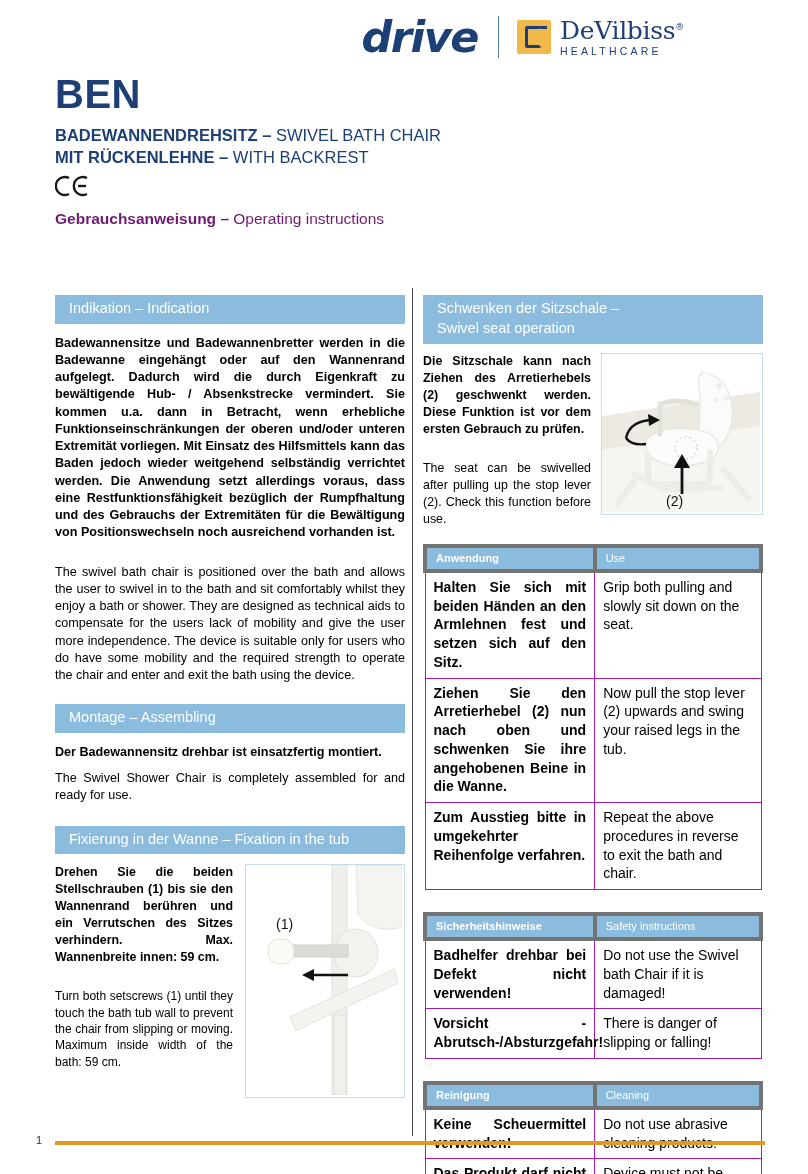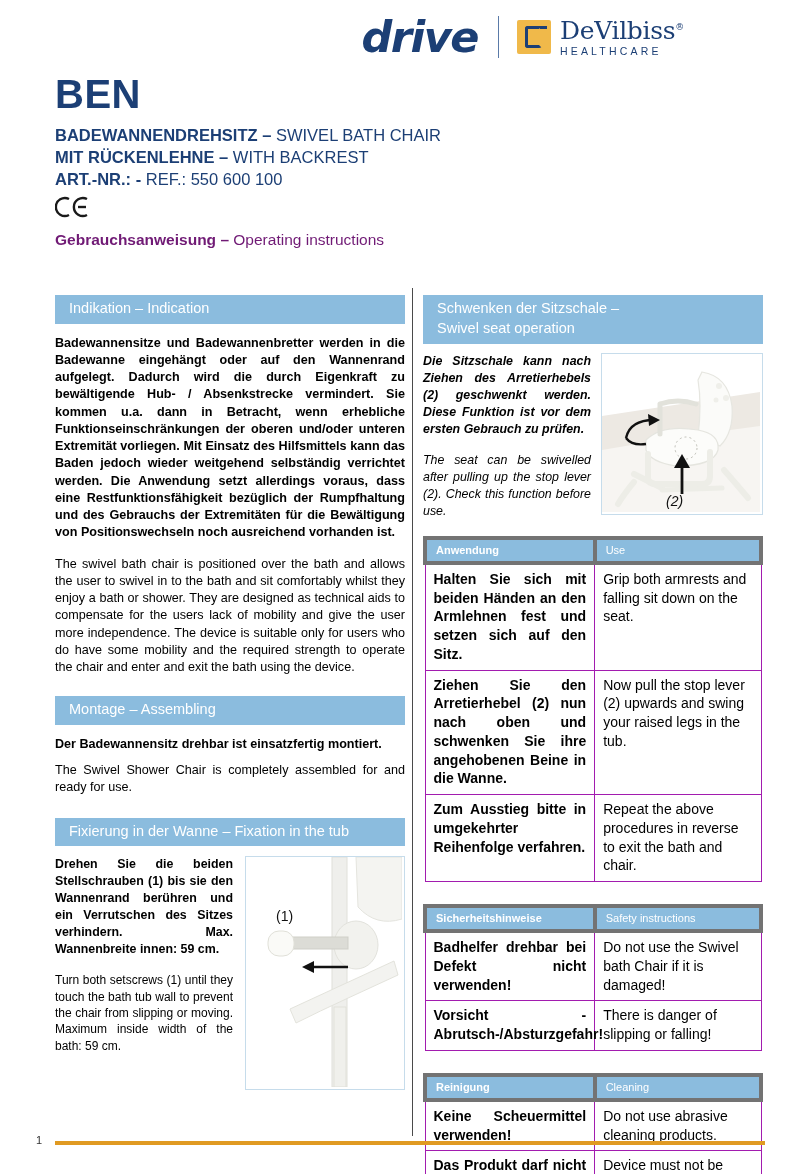--- a/index.html
+++ b/index.html
@@ -89,35 +89,35 @@
   .secbar span{font-weight:normal;}
   .secbar.two-line{padding-bottom:6px;}
 
   
   .p-de{
     font-weight:bold;font-size:12.6px;line-height:1.37;text-align:justify;
     margin:11px 0 0 0;color:#000;
   }
   .p-en{
     font-weight:normal;font-size:12.6px;line-height:1.37;text-align:justify;
-    margin:14px 0 0 0;color:#000;
+    margin:22px 0 0 0;color:#000;
   }
 
   
   .fix-wrap{display:flex;margin-top:10px;gap:12px;}
   .fix-text{width:180px;}
   .fix-text .p-de{margin-top:0;font-size:12.4px;}
   .fix-text .p-en{font-size:12px;}
   .fix-img{
     width:158px;height:232px;border:1px solid #C6DCEB;background:#fff;
     position:relative;overflow:hidden;flex:none;
   }
 
   
-  .swivel-wrap{display:flex;margin-top:9px;gap:10px;font-style:italic;}
+  .swivel-wrap{display:flex;margin-top:9px;gap:10px;}
   .swivel-text{width:168px;}
   .swivel-text .p-de{margin-top:0;font-size:12.4px;}
   .swivel-text .p-en{font-size:12.4px;}
   .swivel-img{
     width:160px;height:160px;border:1px solid #C6DCEB;background:#fff;
     position:relative;overflow:hidden;flex:none;
   }
 
   
   table.tbl{
@@ -167,21 +167,20 @@
         <div class="dev-name"><span>DeVilbiss</span><sup>®</sup></div>
         <div class="dev-sub">HEALTHCARE</div>
       </div>
     </div>
   </div>
 
   <div class="title-block">
     <div class="ben">BEN</div>
     <div class="sub1"><b>BADEWANNENDREHSITZ</b><b> – </b><span>SWIVEL BATH CHAIR</span></div>
     <div class="sub2"><b>MIT RÜCKENLEHNE</b><b> – </b><span>WITH BACKREST</span></div>
-    <div class="sub3"><b>ART.-NR.: -</b><span> REF.: 550 600 100</span></div>
     <div class="ce">
       <svg width="36" height="24" viewBox="0 0 36 24">
         <path d="M14 4 A9 9 0 1 0 14 20" fill="none" stroke="#1a1a1a" stroke-width="2.4"></path>
         <path d="M32 4 A9 9 0 1 0 32 20" fill="none" stroke="#1a1a1a" stroke-width="2.4"></path>
         <line x1="23" y1="12" x2="31" y2="12" stroke="#1a1a1a" stroke-width="2.4"></line>
       </svg>
     </div>
     <div class="gebrauch"><b>Gebrauchsanweisung</b><b> – </b><span>Operating instructions</span></div>
   </div>
 
@@ -283,21 +282,21 @@
         </colgroup>
       <thead>
         <tr>
           <th>Anwendung</th>
           <th class="en">Use</th>
         </tr>
       </thead>
       <tbody>
         <tr>
           <td class="de">Halten Sie sich mit beiden Händen an den Armlehnen fest und setzen sich auf den Sitz.</td>
-          <td class="en">Grip both armrests and falling sit down on the seat.</td>
+          <td class="en">Grip both pulling and slowly sit down on the seat.</td>
         </tr>
         <tr>
           <td class="de">Ziehen Sie den Arretierhebel (2) nun nach oben und schwenken Sie ihre angehobenen Beine in die Wanne.</td>
           <td class="en">Now pull the stop lever (2) upwards and swing your raised legs in the tub.</td>
         </tr>
         <tr>
           <td class="de">Zum Ausstieg bitte in umgekehrter Reihenfolge verfahren.</td>
           <td class="en">Repeat the above procedures in reverse to exit the bath and chair.</td>
         </tr>
       </tbody>

